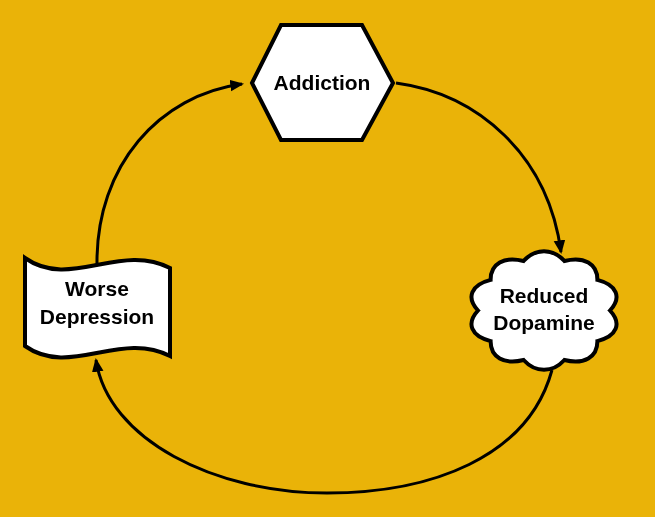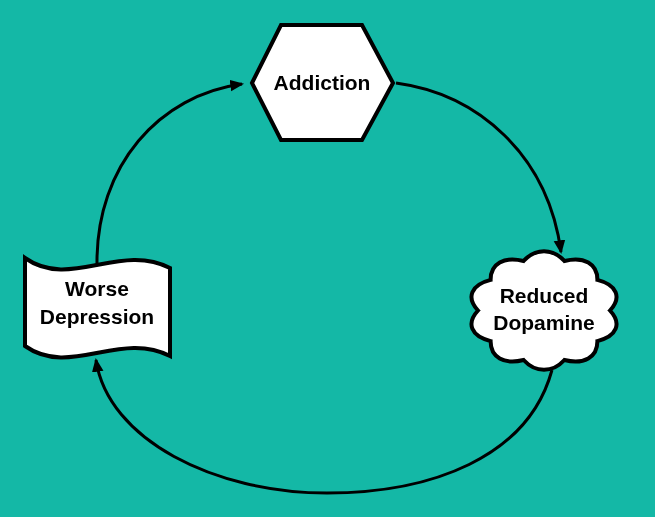--- a/index.html
+++ b/index.html
@@ -4,21 +4,21 @@
 <style>
   html, body {
     margin: 0;
     padding: 0;
     background: #ffffff;
   }
   #canvas {
     position: relative;
     width: 655px;
     height: 517px;
-    background: #14b8a6;
+    background: #eab308;
     overflow: hidden;
   }
   svg {
     display: block;
   }
   .node-shape {
     fill: #ffffff;
     stroke-width: 4;
     stroke-linejoin: miter;
   }

